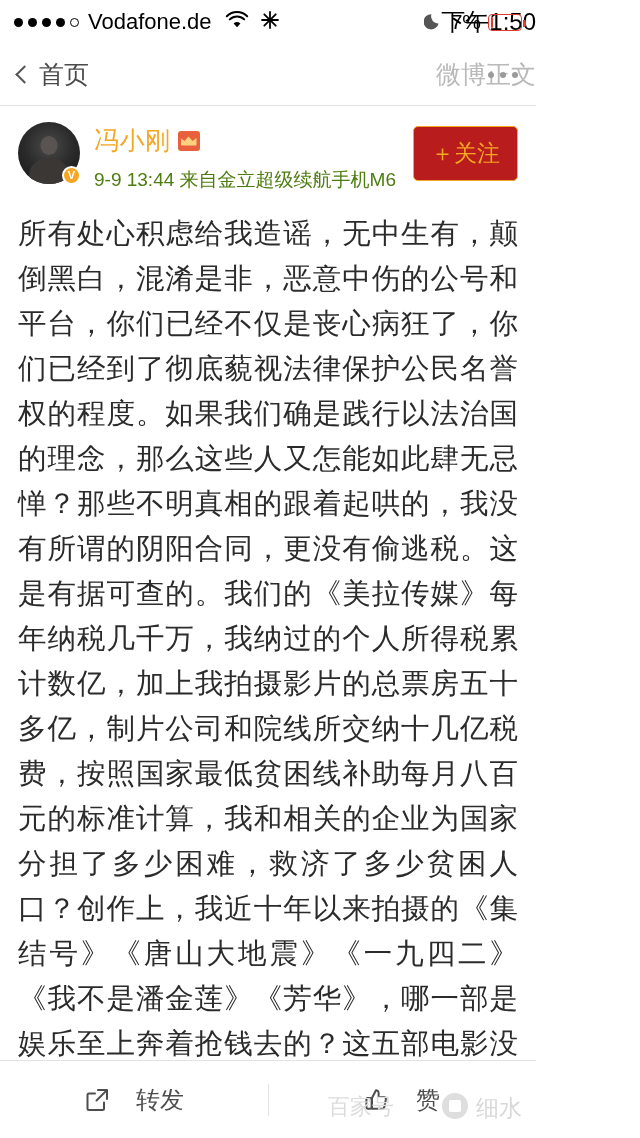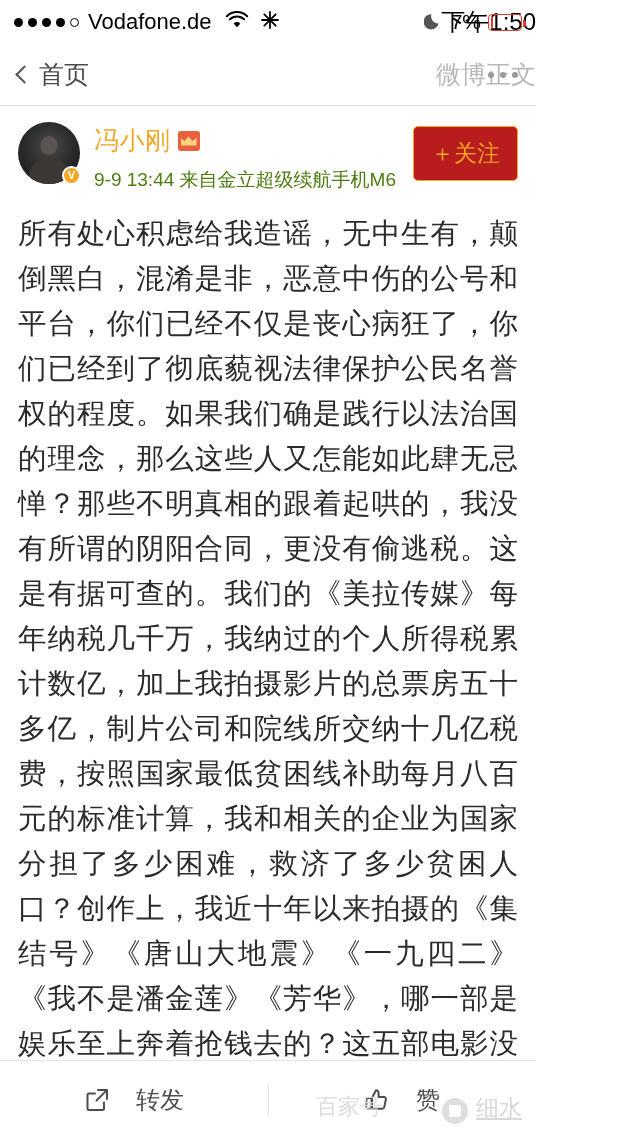--- a/index.html
+++ b/index.html
@@ -265,44 +265,43 @@
   .ico { width: 26px; height: 26px; display: inline-block; position: relative; }
 
   .ico-share svg, .ico-comment svg, .ico-like svg { display: block; }
 
   
   .watermark {
     position: absolute;
     right: 14px;
     bottom: 14px;
     display: flex;
-    align-items: flex-end;
+    align-items: flex-start;
     gap: 8px;
     color: #d8d8d8;
     font-size: 23px;
     pointer-events: none;
-    text-decoration: underline;
   }
   .wm-circle {
     width: 26px; height: 26px;
     border-radius: 50%;
     background: #dedede;
     position: relative;
   }
   .wm-circle::after {
     content: "";
     position: absolute;
     left: 7px; top: 7px;
     width: 12px; height: 12px;
     background: #fff;
     border-radius: 2px;
   }
   .wm-text-left {
     position: absolute;
-    right: 154px;
+    right: 142px;
     bottom: 16px;
     color: #dcdcdc;
     font-size: 22px;
     pointer-events: none;
   }
 </style>
 </head>
 <body>
 
 <div class="screen">

